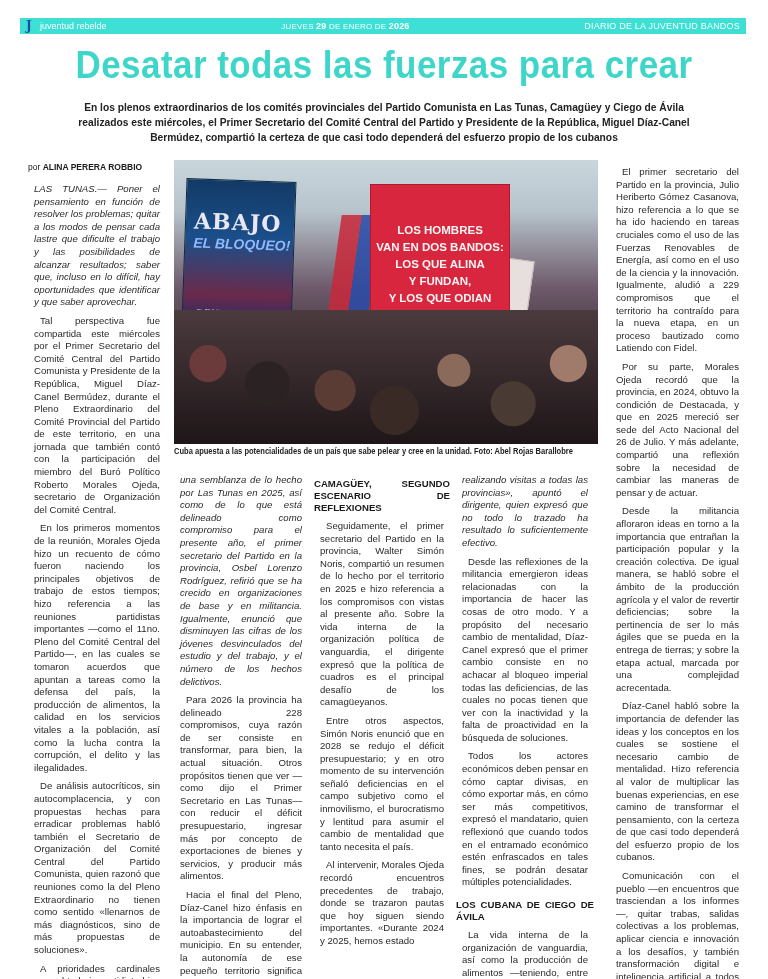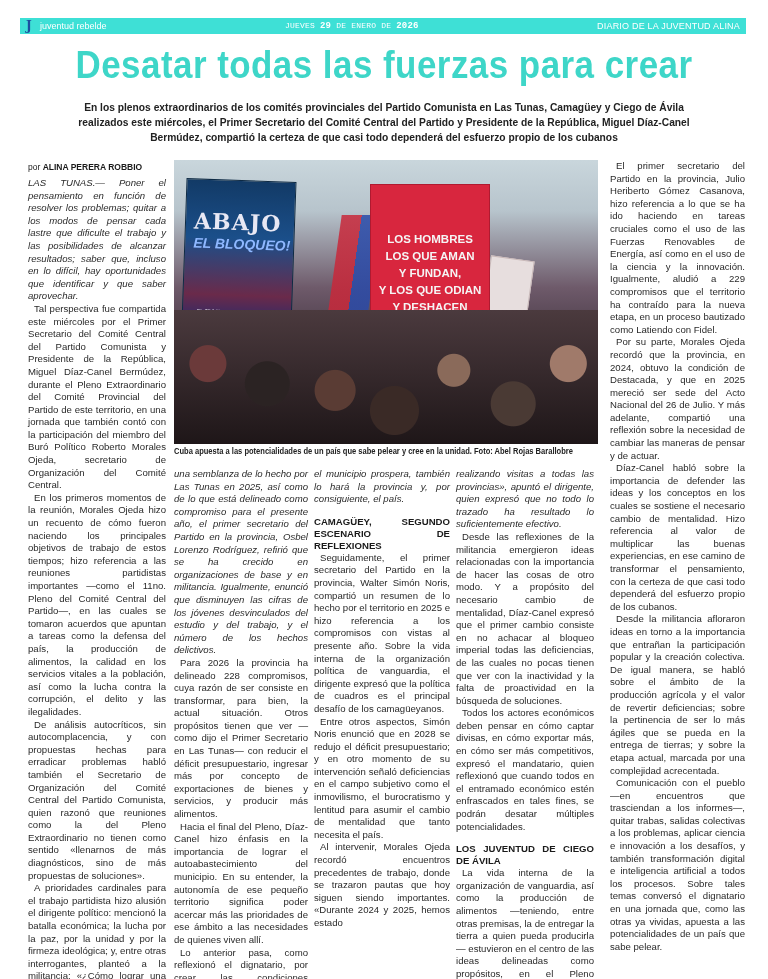--- a/index.html
+++ b/index.html
@@ -7,21 +7,21 @@
   body { font-family: "Liberation Sans", "DejaVu Sans", sans-serif; color: #1a1a1a; position: relative; }
 
   .masthead {
     position: absolute; left: 20px; top: 18px; width: 726px; height: 16px;
     background: #3ee0d6; display: flex; align-items: center; justify-content: space-between;
     padding: 0 6px; color: #ffffff; font-size: 9px;
   }
   .mh-left { display: flex; align-items: center; gap: 4px; }
   .logo { width: 10px; height: 12px; position: relative; }
   .logo .j { position: absolute; left: 0; top: 0; font-weight: bold; font-size: 12px; color: #1c4fa0; line-height: 12px; font-family: "DejaVu Serif", serif; }
-  .mh-center { font-size: 8px; letter-spacing: 0.2px; font-family: Liberation Mono, monospace; }
+  .mh-center { font-size: 8px; letter-spacing: 0.2px; }
   .mh-center b { font-size: 9px; }
   .mh-right { font-size: 9px; letter-spacing: 0.2px; }
 
   .headline {
     position: absolute; left: 0; top: 44px; width: 768px; text-align: center;
     font-family: "Liberation Sans", sans-serif; font-weight: bold;
     font-size: 38px; color: #3ed6c8; letter-spacing: 0.5px;
     transform: scaleX(0.92); transform-origin: center;
   }
   .lede {
@@ -30,21 +30,21 @@
     transform: scaleX(0.9); transform-origin: center;
   }
 
   .byline { position: absolute; left: 28px; top: 162px; font-size: 8.5px; color: #1a1a1a; }
   .byline b { font-weight: bold; }
 
   .col {
     position: absolute; font-size: 9.6px; line-height: 12.6px; text-align: justify;
     color: #2a2a2a; hyphens: auto;
   }
-  .col p { text-indent: 6px; margin: 0; }
+  .col p { text-indent: 6px; margin: 6px; }
   .col p.first { text-indent: 0; font-style: italic; }
   .col h3 { font-size: 9.6px; font-weight: bold; line-height: 12px; margin: 10px 0 0 0; color: #1a1a1a; }
 
   #col1 { left: 28px; top: 177px; width: 138px; }
   #col2 { left: 174px; top: 468px; width: 134px; }
   #col3 { left: 314px; top: 468px; width: 136px; }
   #col4 { left: 456px; top: 468px; width: 138px; }
   #col5 { left: 610px; top: 160px; width: 135px; }
 
   .photo {
@@ -69,21 +69,21 @@
   }
   .sign-blue {
     position: absolute; left: 10px; top: 20px; width: 110px; height: 145px;
     background: linear-gradient(180deg, #123a66 0%, #1b4f8a 40%, #6a2a4a 80%, #2a2a6a 100%);
     transform: rotate(2deg); border: 1px solid #0e2a44;
   }
   .sign-blue .t1 { position: absolute; left: 8px; top: 28px; font-size: 22px; font-weight: bold; color: #e8e8f4; font-family: "DejaVu Serif", serif; letter-spacing: 1px; }
   .sign-blue .t2 { position: absolute; left: 8px; top: 55px; font-size: 14px; font-weight: bold; color: #8fb8ff; font-style: italic; }
   .sign-blue .t3 { position: absolute; left: 14px; top: 128px; font-size: 5px; color: #fff; }
   .sign-red {
-    position: absolute; left: 196px; top: 24px; width: 120px; height: 178px;
+    position: absolute; left: 196px; top: 24px; width: 140px; height: 178px;
     background: #d8263e; border: 1px solid #b01a30;
     display: flex; flex-direction: column; align-items: center; justify-content: center;
     color: #f5f5f5; font-weight: bold; font-size: 11.5px; line-height: 17px; text-align: center;
     transform: scaleX(1);
   }
   .sign-small {
     position: absolute; left: 312px; top: 98px; width: 44px; height: 70px;
     background: #e7dede; transform: rotate(8deg); border: 1px solid #c8b8b8;
   }
   .caption {
@@ -100,21 +100,21 @@
         <span class="j">J</span>
       </span>
     <span>juventud rebelde</span>
   </div>
   <div class="mh-center">
     <span>JUEVES</span>
     <b>29</b>
     <span>DE ENERO DE</span>
     <b>2026</b>
   </div>
-  <div class="mh-right">DIARIO DE LA JUVENTUD ALINA</div>
+  <div class="mh-right">DIARIO DE LA JUVENTUD BANDOS</div>
 </div>
 
 <h1 class="headline">Desatar todas las fuerzas para crear</h1>
 <div class="lede">En los plenos extraordinarios de los comités provinciales del Partido Comunista en Las Tunas, Camagüey y Ciego de Ávila realizados este miércoles, el Primer Secretario del Comité Central del Partido y Presidente de la República, Miguel Díaz-Canel Bermúdez, compartió la certeza de que casi todo dependerá del esfuerzo propio de los cubanos</div>
 
 <div class="byline">
   <span>por</span>
   <b>ALINA PERERA ROBBIO</b>
 </div>
 
@@ -130,51 +130,51 @@
 <div class="photo">
   <div class="flag"></div>
   <div class="sign-blue">
     <span class="t1">ABAJO</span>
     <span class="t2">EL BLOQUEO!</span>
     <span class="t3">EL CRIMINAL Y GENOCIDA BLOQUEO YANQUI CONTRA CUBA</span>
   </div>
   <div class="sign-small"></div>
   <div class="sign-red">
     <span>LOS HOMBRES</span>
-    <span>LOS QUE AMAN</span>
+    <span>VAN EN DOS BANDOS:</span>
+    <span>LOS QUE ALINA</span>
     <span>Y FUNDAN,</span>
     <span>Y LOS QUE ODIAN</span>
     <span>Y DESHACEN</span>
   </div>
   <div class="crowd"></div>
 </div>
 <div class="caption">Cuba apuesta a las potencialidades de un país que sabe pelear y cree en la unidad. Foto: Abel Rojas Barallobre</div>
 
 <div class="col" id="col2">
   <p class="first">una semblanza de lo hecho por Las Tunas en 2025, así como de lo que está delineado como compromiso para el presente año, el primer secretario del Partido en la provincia, Osbel Lorenzo Rodríguez, refirió que se ha crecido en organizaciones de base y en militancia. Igualmente, enunció que disminuyen las cifras de los jóvenes desvinculados del estudio y del trabajo, y el número de los hechos delictivos.</p>
   <p>Para 2026 la provincia ha delineado 228 compromisos, cuya razón de ser consiste en transformar, para bien, la actual situación. Otros propósitos tienen que ver —como dijo el Primer Secretario en Las Tunas— con reducir el déficit presupuestario, ingresar más por concepto de exportaciones de bienes y servicios, y producir más alimentos.</p>
   <p>Hacia el final del Pleno, Díaz-Canel hizo énfasis en la importancia de lograr el autoabastecimiento del municipio. En su entender, la autonomía de ese pequeño territorio significa poder acercar más las prioridades de ese ámbito a las necesidades de quienes viven allí.</p>
   <p>Lo anterior pasa, como reflexionó el dignatario, por crear las condiciones necesarias en lo que respecta a la estructura empresarial de un municipio, donde los actores económicos pudieran ostentar mayor autonomía y protagonismo. El Jefe de Estado recordó que, si</p>
 </div>
 
 <div class="col" id="col3">
-  <p class="first">el municipio prospera, también lo hará la provincia y, por consiguiente, el país.</p>
   <h3>CAMAGÜEY, SEGUNDO ESCENARIO DE REFLEXIONES</h3>
   <p>Seguidamente, el primer secretario del Partido en la provincia, Walter Simón Noris, compartió un resumen de lo hecho por el territorio en 2025 e hizo referencia a los compromisos con vistas al presente año. Sobre la vida interna de la organización política de vanguardia, el dirigente expresó que la política de cuadros es el principal desafío de los camagüeyanos.</p>
   <p>Entre otros aspectos, Simón Noris enunció que en 2028 se redujo el déficit presupuestario; y en otro momento de su intervención señaló deficiencias en el campo subjetivo como el inmovilismo, el burocratismo y lentitud para asumir el cambio de mentalidad que tanto necesita el país.</p>
   <p>Al intervenir, Morales Ojeda recordó encuentros precedentes de trabajo, donde se trazaron pautas que hoy siguen siendo importantes. «Durante 2024 y 2025, hemos estado</p>
 </div>
 
 <div class="col" id="col4">
   <p class="first">realizando visitas a todas las provincias», apuntó el dirigente, quien expresó que no todo lo trazado ha resultado lo suficientemente efectivo.</p>
   <p>Desde las reflexiones de la militancia emergieron ideas relacionadas con la importancia de hacer las cosas de otro modo. Y a propósito del necesario cambio de mentalidad, Díaz-Canel expresó que el primer cambio consiste en no achacar al bloqueo imperial todas las deficiencias, de las cuales no pocas tienen que ver con la inactividad y la falta de proactividad en la búsqueda de soluciones.</p>
   <p>Todos los actores económicos deben pensar en cómo captar divisas, en cómo exportar más, en cómo ser más competitivos, expresó el mandatario, quien reflexionó que cuando todos en el entramado económico estén enfrascados en tales fines, se podrán desatar múltiples potencialidades.</p>
-  <h3>LOS JUVENTUD DE CIEGO DE ÁVILA</h3>
+  <h3>LOS CUBANA DE CIEGO DE ÁVILA</h3>
   <p>La vida interna de la organización de vanguardia, así como la producción de alimentos —teniendo, entre otras premisas, la de entregar la tierra a quien pueda producirla— estuvieron en el centro de las ideas delineadas como propósitos, en el Pleno Extraordinario del Comité Provincial del Partido en la provincia de Ciego de Ávila.</p>
 </div>
 
 <div class="col" id="col5">
   <p>El primer secretario del Partido en la provincia, Julio Heriberto Gómez Casanova, hizo referencia a lo que se ha ido haciendo en tareas cruciales como el uso de las Fuerzas Renovables de Energía, así como en el uso de la ciencia y la innovación. Igualmente, aludió a 229 compromisos que el territorio ha contraído para la nueva etapa, en un proceso bautizado como Latiendo con Fidel.</p>
   <p>Por su parte, Morales Ojeda recordó que la provincia, en 2024, obtuvo la condición de Destacada, y que en 2025 mereció ser sede del Acto Nacional del 26 de Julio. Y más adelante, compartió una reflexión sobre la necesidad de cambiar las maneras de pensar y de actuar.</p>
+  <p>Desde la militancia afloraron ideas en torno a la importancia que entrañan la participación popular y la creación colectiva. De igual manera, se habló sobre el ámbito de la producción agrícola y el valor de revertir deficiencias; sobre la pertinencia de ser lo más ágiles que se pueda en la entrega de tierras; y sobre la etapa actual, marcada por una complejidad acrecentada.</p>
   <p>Díaz-Canel habló sobre la importancia de defender las ideas y los conceptos en los cuales se sostiene el necesario cambio de mentalidad. Hizo referencia al valor de multiplicar las buenas experiencias, en ese camino de transformar el pensamiento, con la certeza de que casi todo dependerá del esfuerzo propio de los cubanos.</p>
-  <p>Desde la militancia afloraron ideas en torno a la importancia que entrañan la participación popular y la creación colectiva. De igual manera, se habló sobre el ámbito de la producción agrícola y el valor de revertir deficiencias; sobre la pertinencia de ser lo más ágiles que se pueda en la entrega de tierras; y sobre la etapa actual, marcada por una complejidad acrecentada.</p>
   <p>Comunicación con el pueblo —en encuentros que trasciendan a los informes—, quitar trabas, salidas colectivas a los problemas, aplicar ciencia e innovación a los desafíos, y también transformación digital e inteligencia artificial a todos los procesos. Sobre tales temas conversó el dignatario en una jornada que, como las otras ya vividas, apuesta a las potencialidades de un país que sabe pelear.</p>
 </div>
 
 </body></html>

